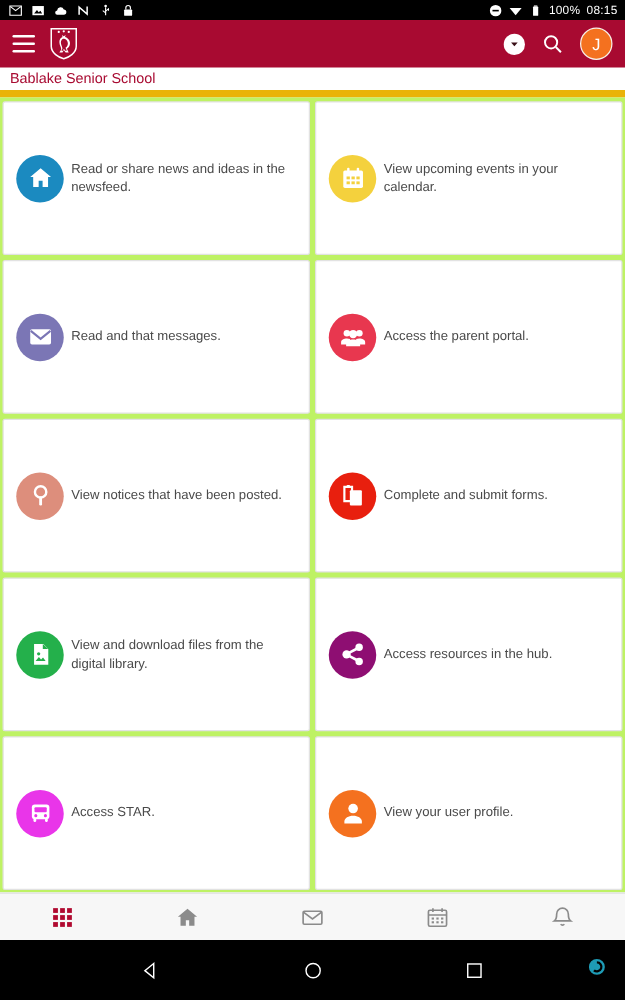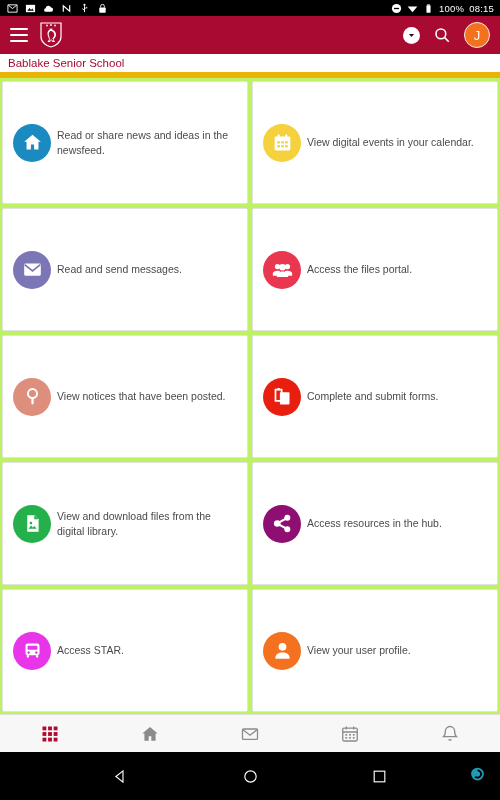--- a/index.html
+++ b/index.html
@@ -199,45 +199,45 @@
             <g fill="#f4d13d">
               <rect x="6" y="10.5" width="3" height="2.6"></rect>
               <rect x="10.5" y="10.5" width="3" height="2.6"></rect>
               <rect x="15" y="10.5" width="3" height="2.6"></rect>
               <rect x="6" y="15" width="3" height="2.6"></rect>
               <rect x="10.5" y="15" width="3" height="2.6"></rect>
               <rect x="15" y="15" width="3" height="2.6"></rect>
             </g>
           </svg>
       </div>
-      <div class="card-txt">View digital events in your calendar.</div>
+      <div class="card-txt">View upcoming events in your calendar.</div>
     </div>
 
     <div class="card">
       <div class="card-ico" style="background:#7b76b5">
         <svg viewBox="0 0 24 24">
             <rect x="2.5" y="5" width="19" height="14" rx="1.6"></rect>
             <path d="M3 6.5l9 7.2 9-7.2" fill="none" stroke="#7b76b5" stroke-width="2"></path>
           </svg>
       </div>
-      <div class="card-txt">Read and send messages.</div>
+      <div class="card-txt">Read and that messages.</div>
     </div>
 
     <div class="card">
       <div class="card-ico" style="background:#e8374f">
         <svg viewBox="0 0 24 24">
             <circle cx="6.3" cy="8.6" r="3"></circle>
             <circle cx="17.7" cy="8.6" r="3"></circle>
             <path d="M1 19v-2.4c0-2 2.6-3.2 5.3-3.2 1 0 2 .2 2.9.5V19z"></path>
             <path d="M23 19v-2.4c0-2-2.6-3.2-5.3-3.2-1 0-2 .2-2.9.5V19z"></path>
             <circle cx="12" cy="9.4" r="3.8"></circle>
             <path d="M5.6 20.5v-2.1c0-2.6 3.3-4.1 6.4-4.1s6.4 1.5 6.4 4.1v2.1z"></path>
           </svg>
       </div>
-      <div class="card-txt">Access the files portal.</div>
+      <div class="card-txt">Access the parent portal.</div>
     </div>
 
     <div class="card">
       <div class="card-ico" style="background:#dd8e7c">
         <svg viewBox="0 0 24 24">
             <circle cx="12" cy="8.6" r="5.2" fill="none" stroke="#fff" stroke-width="2.2"></circle>
             <rect x="10.7" y="12.6" width="2.6" height="8.4" rx="1.2"></rect>
           </svg>
       </div>
       <div class="card-txt">View notices that have been posted.</div>

